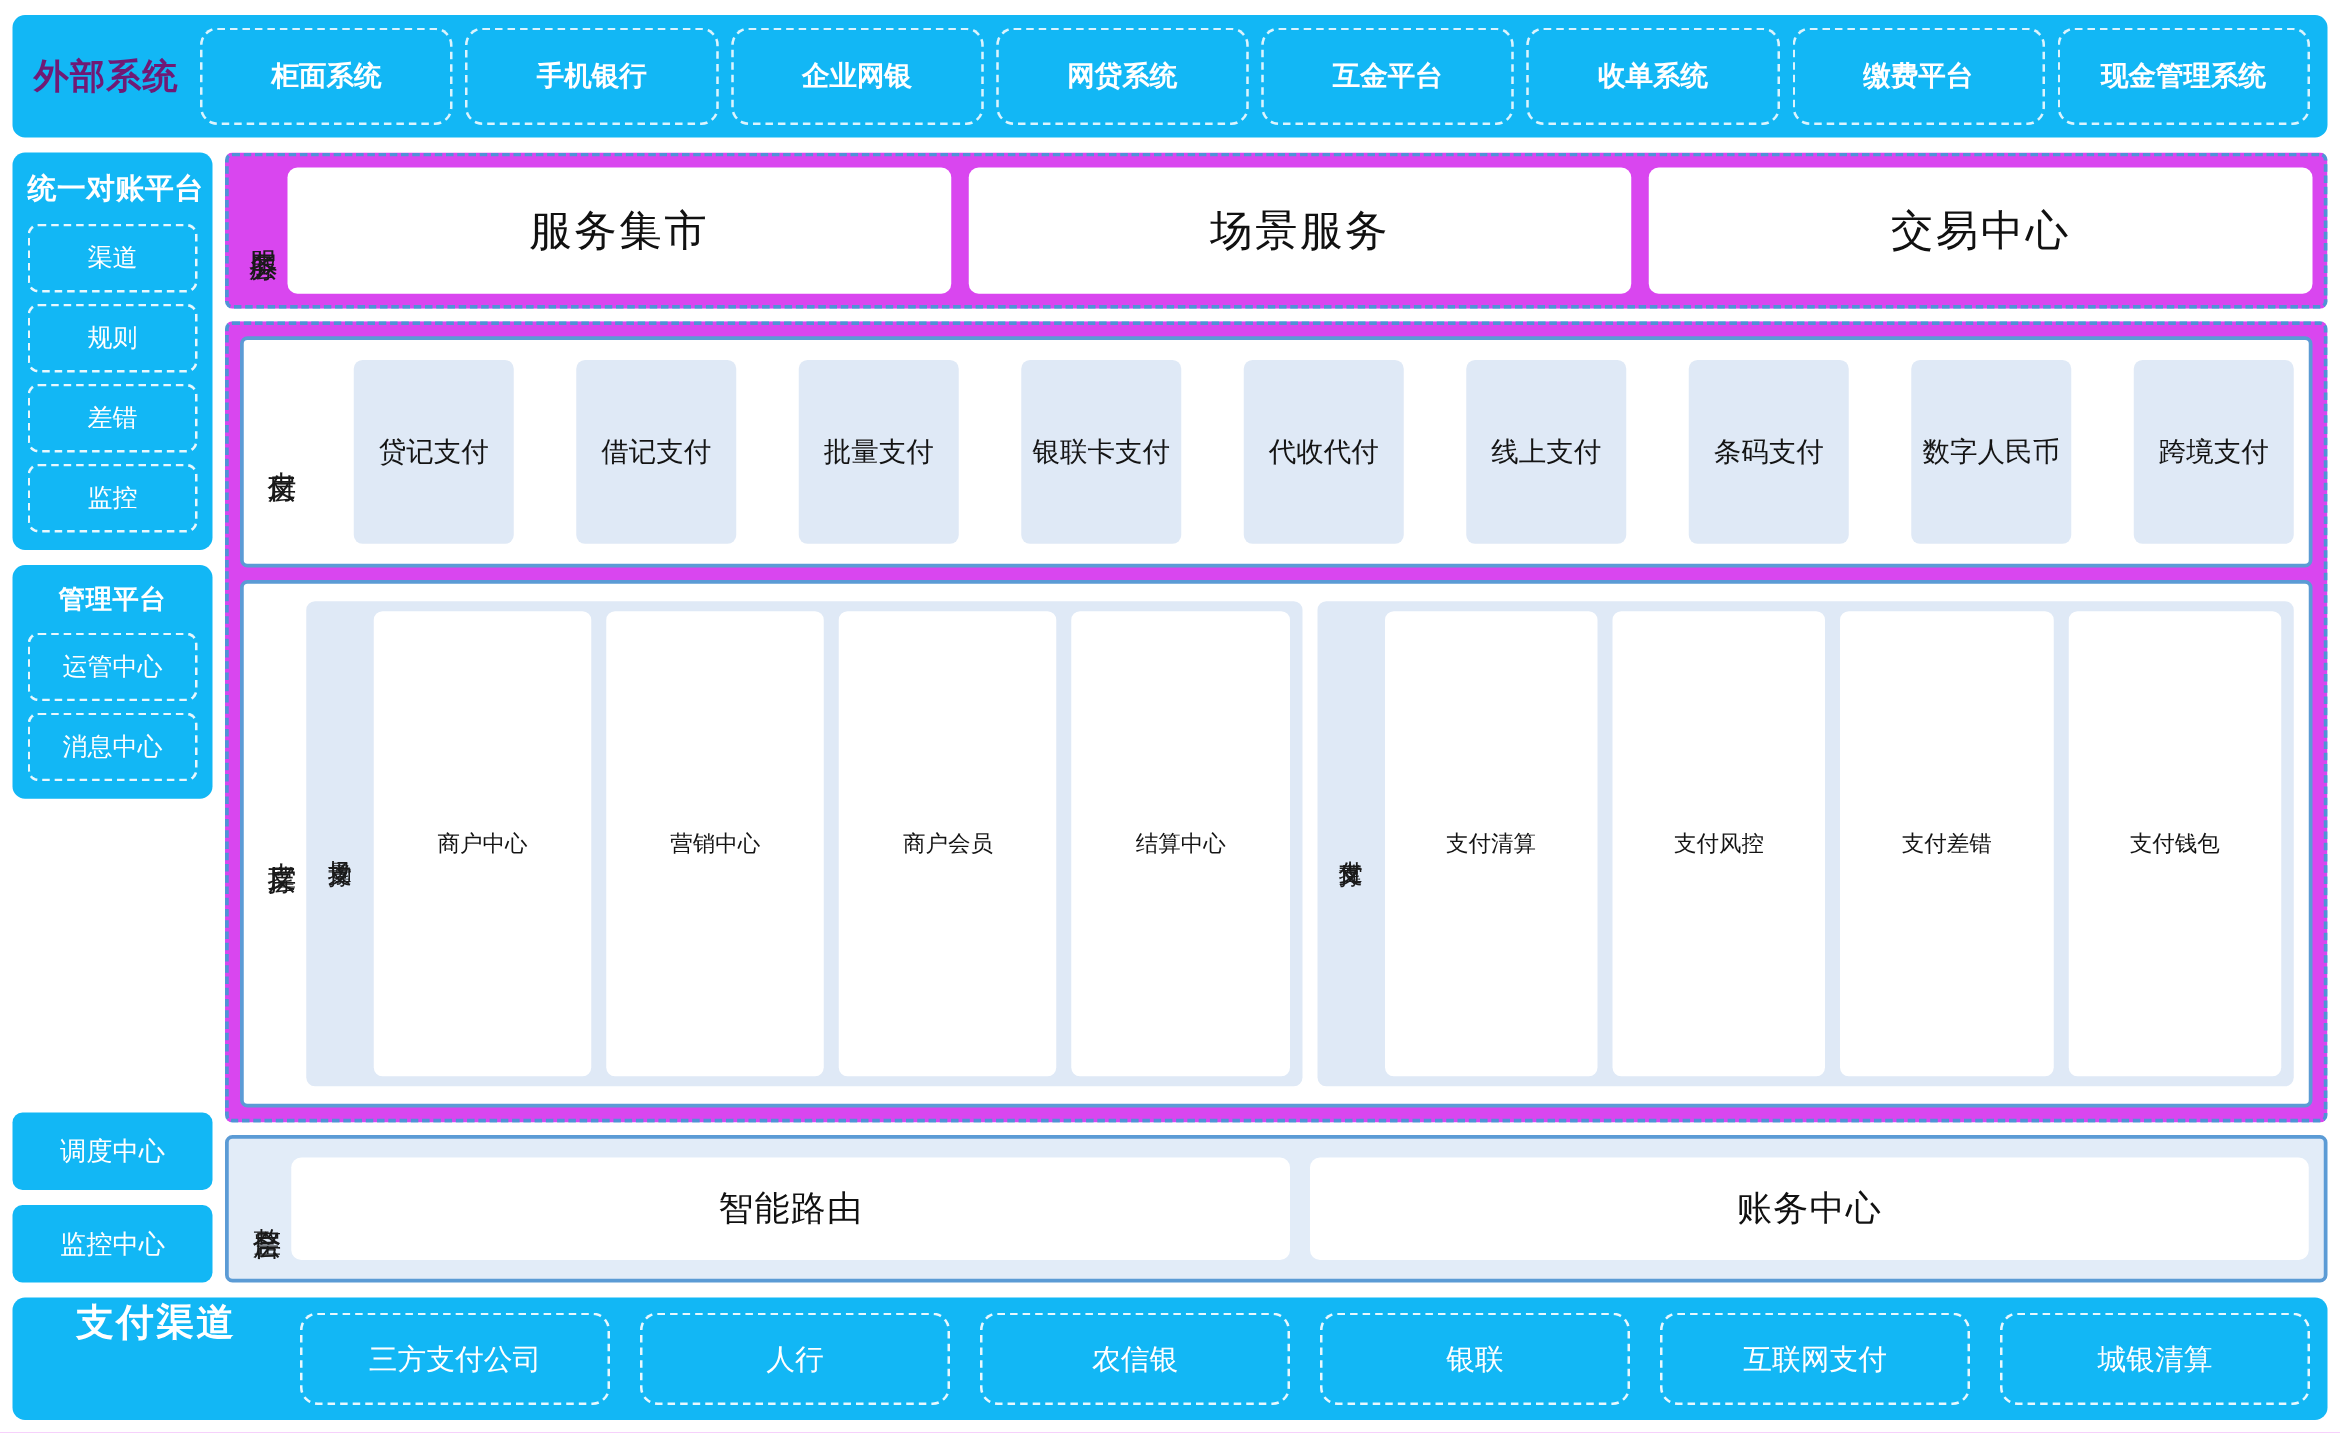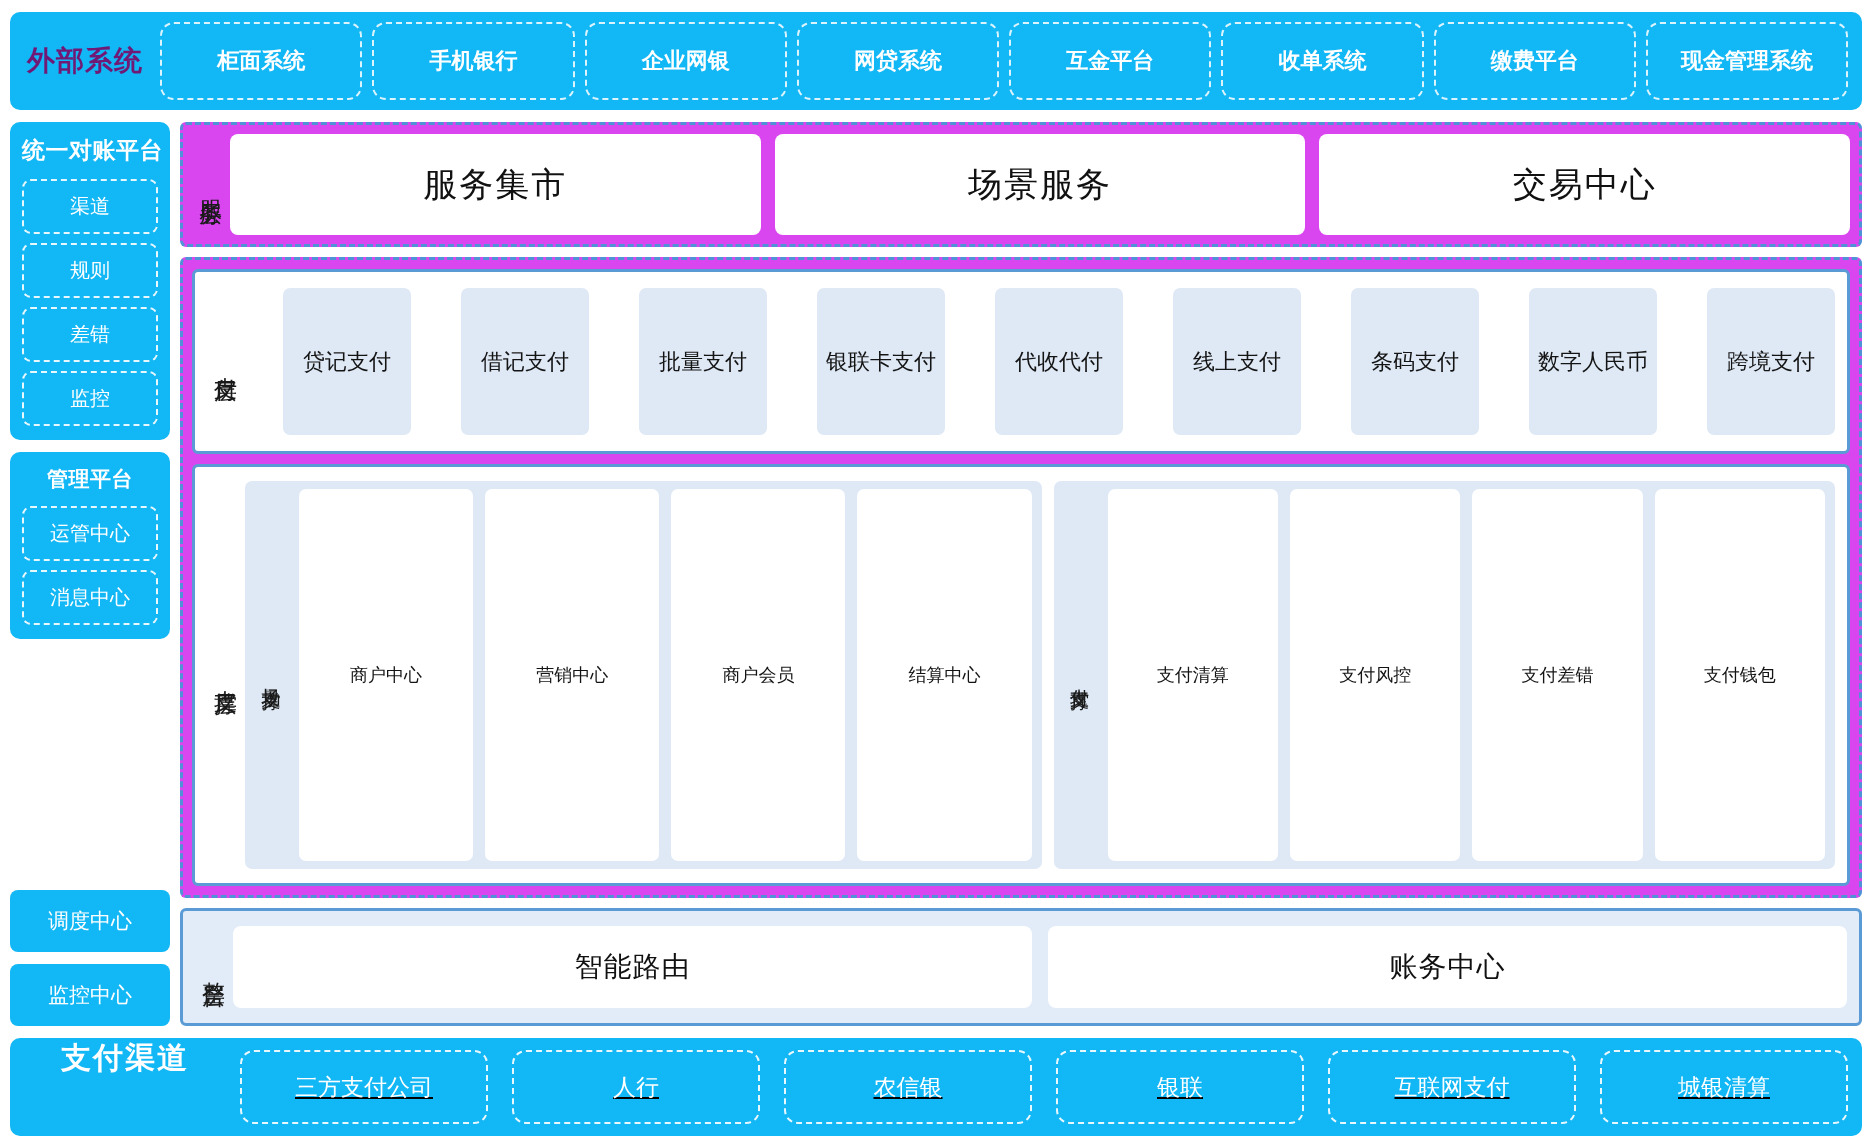--- a/index.html
+++ b/index.html
@@ -297,21 +297,20 @@
     font-weight: bold;
     letter-spacing: 2px;
   }
   .chan-items {
     flex: 1;
     display: flex;
     gap: 24px;
     align-items: center;
     height: 100%;
     padding: 12px 0;
-    text-decoration: underline;
   }
   .chan-chip {
     flex: 1;
     height: 100%;
     border: 2px dashed rgba(255,255,255,.9);
     border-radius: 14px;
     display: flex;
     align-items: center;
     justify-content: center;
     color: #ffffff;

